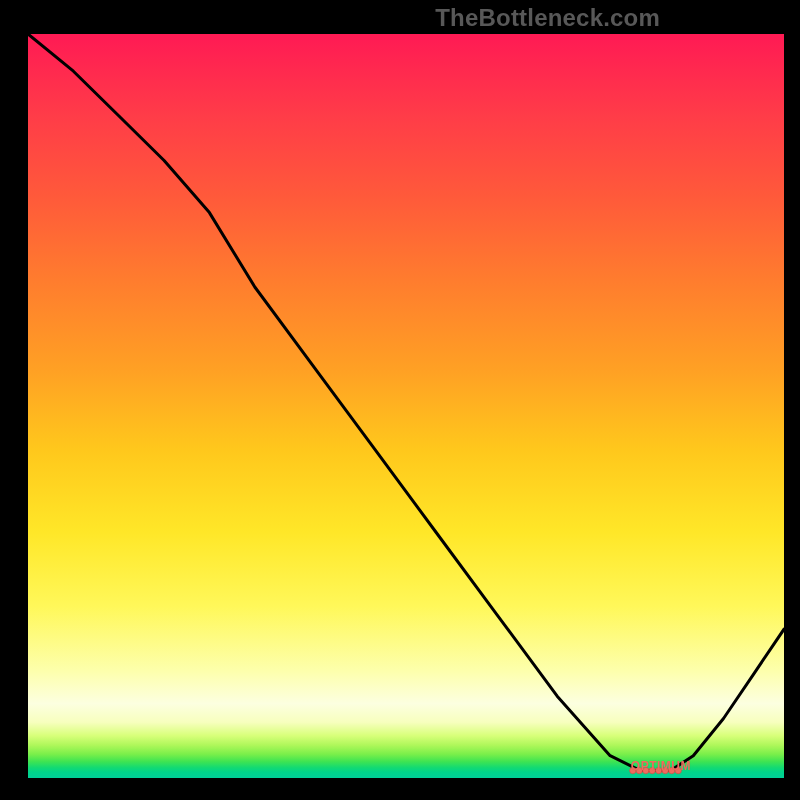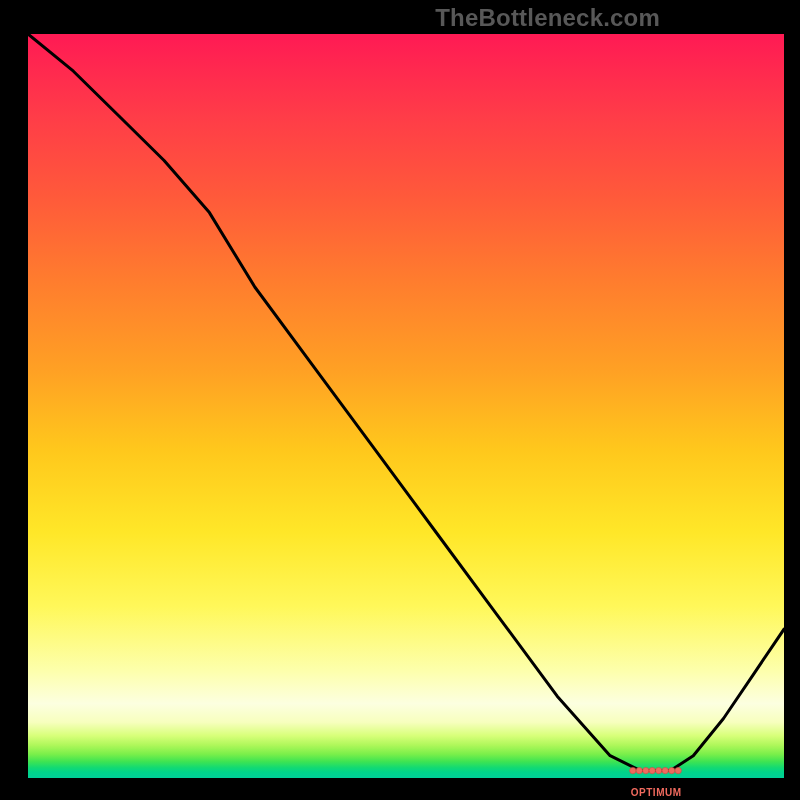--- a/index.html
+++ b/index.html
@@ -55,26 +55,25 @@
   }
   .svg-layer {
     position: absolute;
     left: 0;
     top: 0;
     width: 100%;
     height: 100%;
   }
   .marker-label {
     position: absolute;
-    font-size: 10px;
+    font-size: 12px;
     font-weight: bold;
     color: #f06a5e;
     letter-spacing: 0.5px;
     text-shadow: 0 0 1px rgba(0,0,0,0.15);
-    margin-top: 28px;
   }
 </style>
 </head>
 <body>
 
 <div class="frame">
 
   <div class="watermark">TheBottleneck.com</div>
 
   <div class="plot-area">

